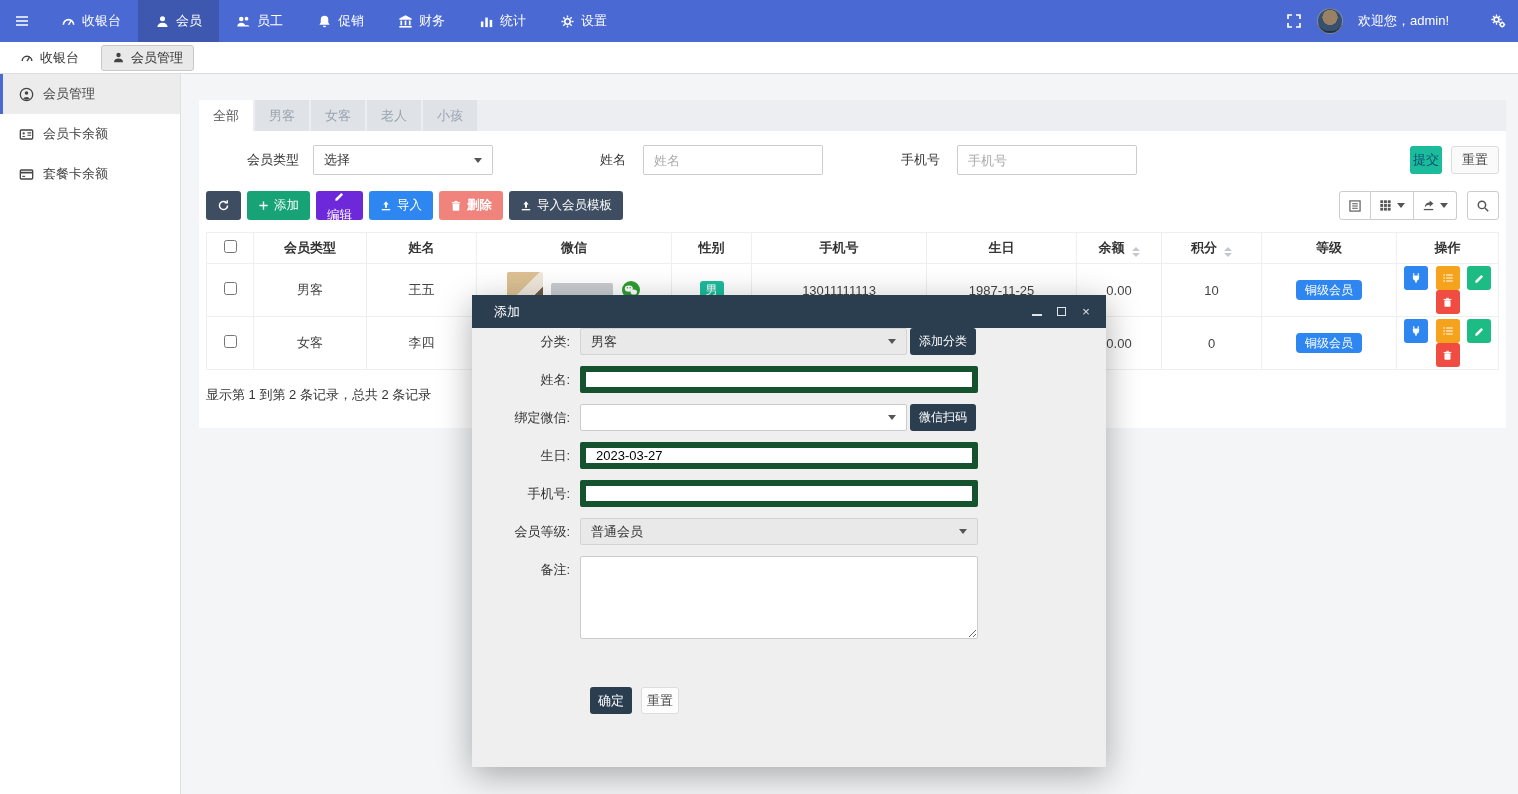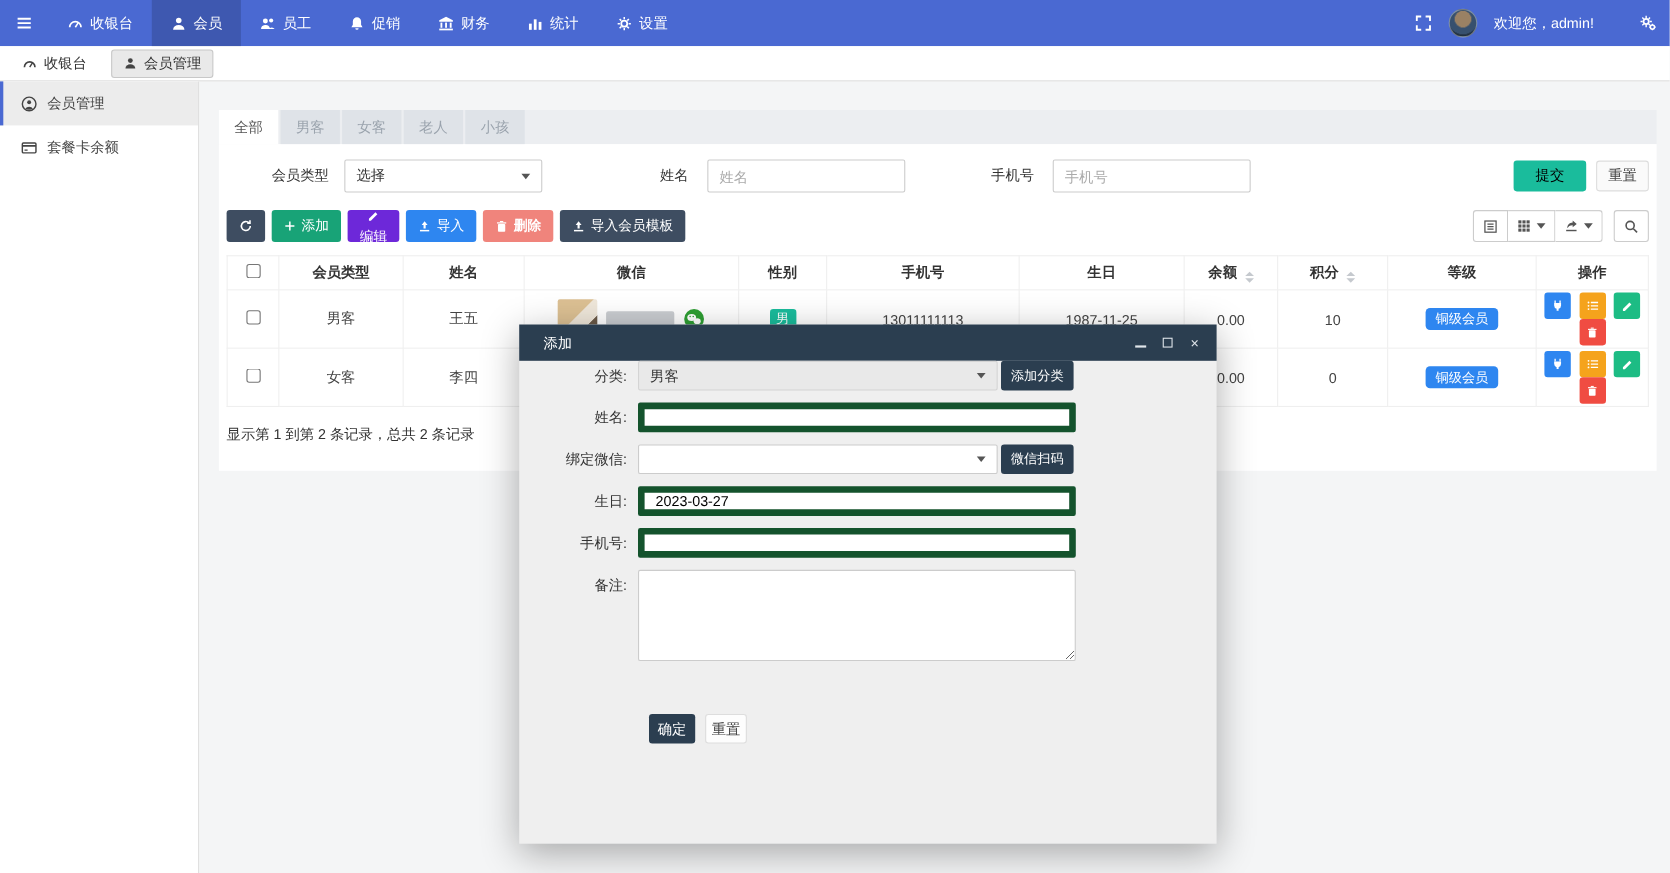--- a/index.html
+++ b/index.html
@@ -35,21 +35,21 @@
   .panel-body { background:#fff; padding:0 7px 24px; }
 
   
   .filter-row { display:flex; align-items:center; padding-top:14px; }
   .flabel { color:#333; }
   .sel { display:flex; align-items:center; justify-content:space-between; height:30px; padding:0 10px; background:#fff; border:1px solid #ccc; border-radius:2px; cursor:pointer; color:#333; }
   .caret { width:0; height:0; border-left:4px solid transparent; border-right:4px solid transparent; border-top:5px solid #555; }
   .txt { height:30px; border:1px solid #ccc; border-radius:2px; padding:0 10px; font-size:13px; font-family:inherit; color:#333; width:180px; background:#fff; }
   .txt::placeholder { color:#aaa; }
   .btn { border:none; border-radius:3px; font-size:13px; font-family:inherit; cursor:pointer; display:inline-flex; align-items:center; justify-content:center; gap:5px; }
-  .btn-submit { background:#1abc9c; color:#000000; width:66px; height:28px; }
+  .btn-submit { background:#1abc9c; color:#0c4a6e; width:32px; height:28px; }
   .btn-light { background:#fafafa; color:#444; border:1px solid #ddd; height:28px; padding:0 10px; }
 
   
   .toolbar { display:flex; align-items:center; margin-top:16px; }
   .tbtn { height:29px; padding:0 11px; border-radius:3px; color:#fff; font-size:12.5px; display:inline-flex; align-items:center; gap:5px; border:none; cursor:pointer; font-family:inherit; margin-right:6px; }
   .tbtn-dark { background:#3e4d61; }
   .tbtn-green { background:#18a377; }
   .tbtn-mint { background:#6d28d9;flex-direction:column; }
   .tbtn-blue { background:#2e86f0; }
   .tbtn-salmon { background:#f0847c;font-weight:bold; }
@@ -232,20 +232,31 @@
   <aside class="sidebar">
     <div class="sb-item active">
       <span class="icon">
           <svg width="15" height="15" viewBox="0 0 16 16" fill="#444">
             <circle cx="8" cy="8" r="6.6" fill="none" stroke="#444" stroke-width="1.4"></circle>
             <circle cx="8" cy="6.3" r="1.9"></circle>
             <path d="M4.4 12.4a4 3 0 0 1 7.2 0 6.6 6.6 0 0 1-7.2 0z"></path>
           </svg>
         </span>
       <span>会员管理</span>
+    </div>
+    <div class="sb-item">
+      <span class="icon">
+          <svg width="15" height="15" viewBox="0 0 16 16">
+            <rect x="1.4" y="3.2" width="13.2" height="9.6" rx="1" fill="none" stroke="#444" stroke-width="1.4"></rect>
+            <circle cx="5" cy="6.8" r="1.2" fill="#444"></circle>
+            <path d="M3.3 10.6c.3-1.4 3.1-1.4 3.4 0z" fill="#444"></path>
+            <path d="M9 6.3h4M9 8.8h4" stroke="#444" stroke-width="1.2"></path>
+          </svg>
+        </span>
+      <span>会员卡余额</span>
     </div>
     <div class="sb-item">
       <span class="icon">
           <svg width="15" height="15" viewBox="0 0 16 16">
             <rect x="1.4" y="3.2" width="13.2" height="9.6" rx="1" fill="none" stroke="#444" stroke-width="1.4"></rect>
             <path d="M1.4 6h13.2" stroke="#444" stroke-width="1.8"></path>
             <path d="M3.5 10h3" stroke="#444" stroke-width="1.2"></path>
           </svg>
         </span>
       <span>套餐卡余额</span>
@@ -575,20 +586,29 @@
       <span class="mctl">
           <input class="minput" value="2023-03-27" style="">
         </span>
     </div>
     <div class="mrow">
       <span class="mlabel">手机号:</span>
       <span class="mctl">
           <input class="minput" style="">
         </span>
     </div>
+    <div class="mrow">
+      <span class="mlabel">会员等级:</span>
+      <span class="mctl">
+        <span class="msel wide">
+          <span>普通会员</span>
+          <span class="caret"></span>
+        </span>
+      </span>
+    </div>
     <div class="mrow remark">
       <span class="mlabel">备注:</span>
       <span class="mctl">
           <textarea class="mtext" style=""></textarea>
         </span>
     </div>
     <div class="modal-footer">
       <button class="btn btn-confirm">确定</button>
       <button class="btn btn-mreset">重置</button>
     </div>

